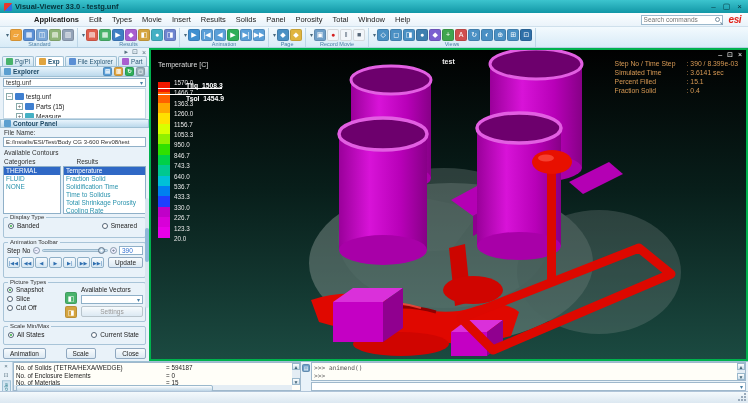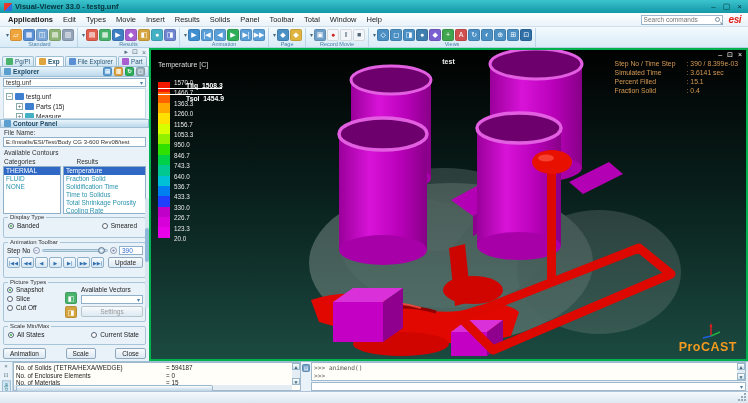--- a/index.html
+++ b/index.html
@@ -147,39 +147,39 @@
   <div class="app-icon"></div>
   <div class="title-text">Visual-Viewer 33.0 - testg.unf</div>
   <div class="win-btns">
     <span>–</span>
     <span>▢</span>
     <span>×</span>
   </div>
 </div>
 
 <div class="menubar">
-  <span style="display:flex;">
+  <span style="display:flex;margin-left:26px;">
 
       <span class="menu-item bold">Applications</span>
 
       <span class="menu-item">Edit</span>
 
       <span class="menu-item">Types</span>
 
       <span class="menu-item">Movie</span>
 
       <span class="menu-item">Insert</span>
 
       <span class="menu-item">Results</span>
 
       <span class="menu-item">Solids</span>
 
       <span class="menu-item">Panel</span>
 
-      <span class="menu-item">Toolbar</span>
+      <span class="menu-item">Porosity</span>
 
       <span class="menu-item">Total</span>
 
       <span class="menu-item">Window</span>
 
       <span class="menu-item">Help</span>
     </span>
   <span class="menu-spacer"></span>
   <span class="searchbox">
     <input placeholder="Search commands" style="">
@@ -619,29 +619,20 @@
           <span class="ilab">Percent Filled</span>
           <span>: 15.1</span>
         </div>
 
         <div class="info-row">
           <span class="ilab">Fraction Solid</span>
           <span>: 0.4</span>
         </div>
       </div>
 
-    <div class="procast">
-      <svg width="24" height="16" viewBox="0 0 24 16" style="margin-right:14px">
-        <line x1="12" y1="13" x2="12" y2="2" stroke="#e02020" stroke-width="1.4"></line>
-        <polygon points="12,0 10.5,4 13.5,4" fill="#e02020"></polygon>
-        <line x1="12" y1="13" x2="21" y2="9" stroke="#20b040" stroke-width="1.4"></line>
-        <line x1="12" y1="13" x2="4" y2="15" stroke="#2060e0" stroke-width="1.4"></line>
-      </svg>
-      <div class="procast-text">ProCAST</div>
-    </div>
   </div>
 </div>
 
 <div class="console">
   <div class="con-tabstrip">
     <span>×</span>
     <span>⊡</span>
     <span class="con-vlabel">Console</span>
   </div>
   <div class="con-left">

